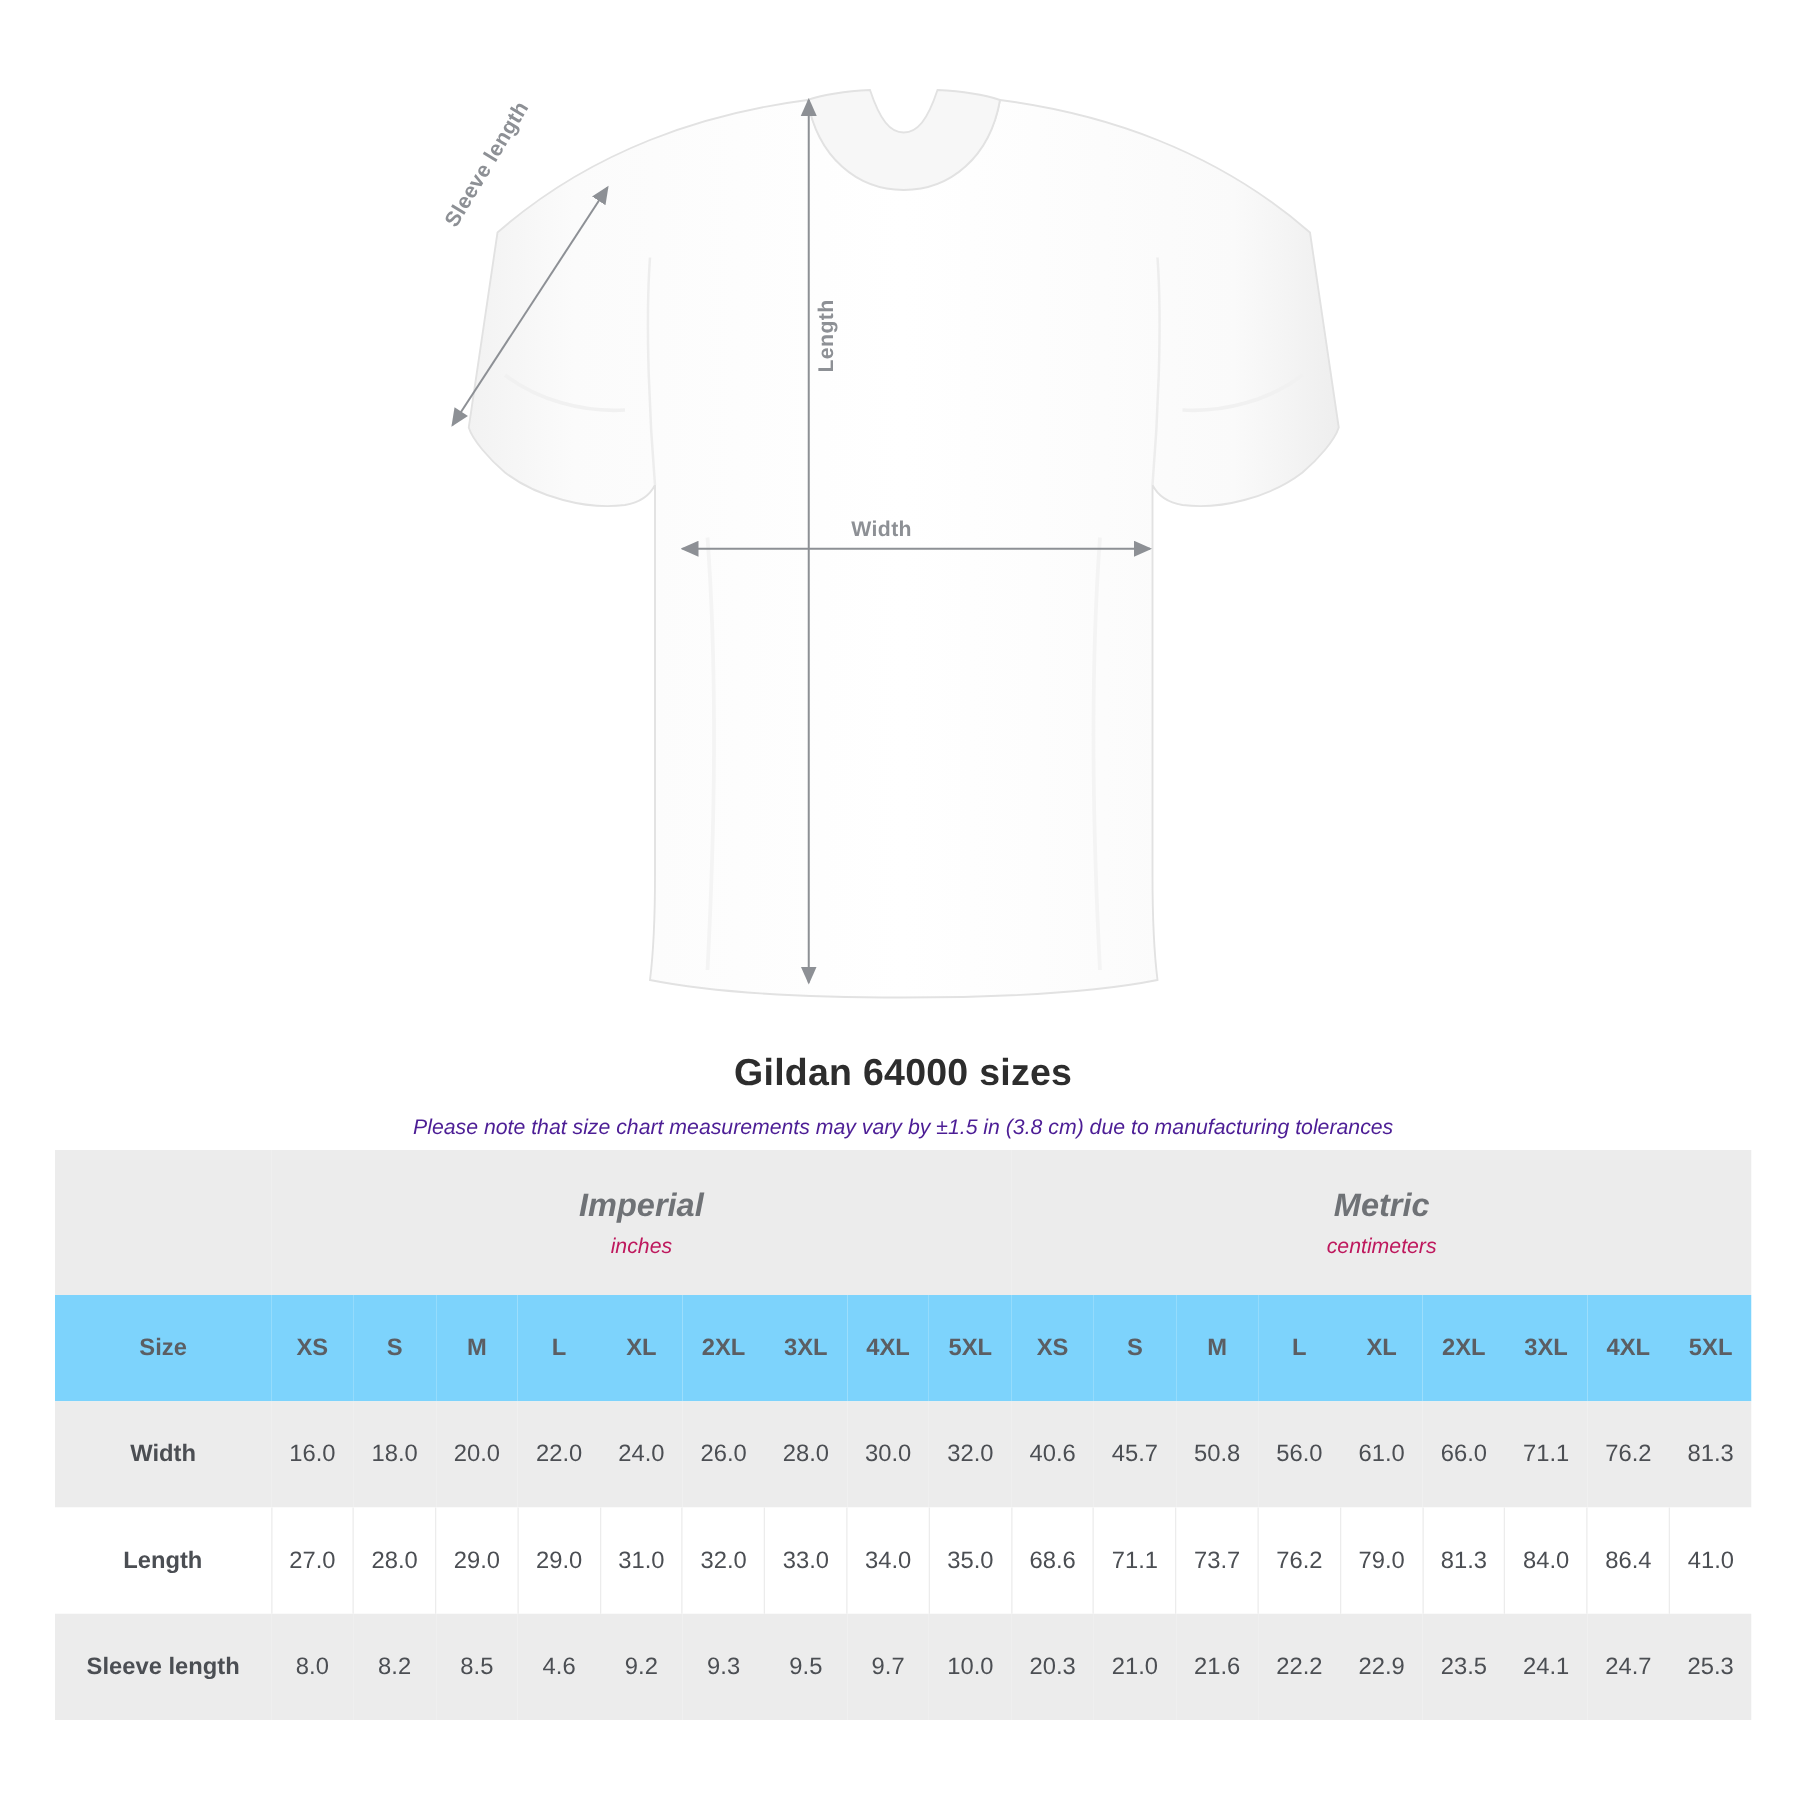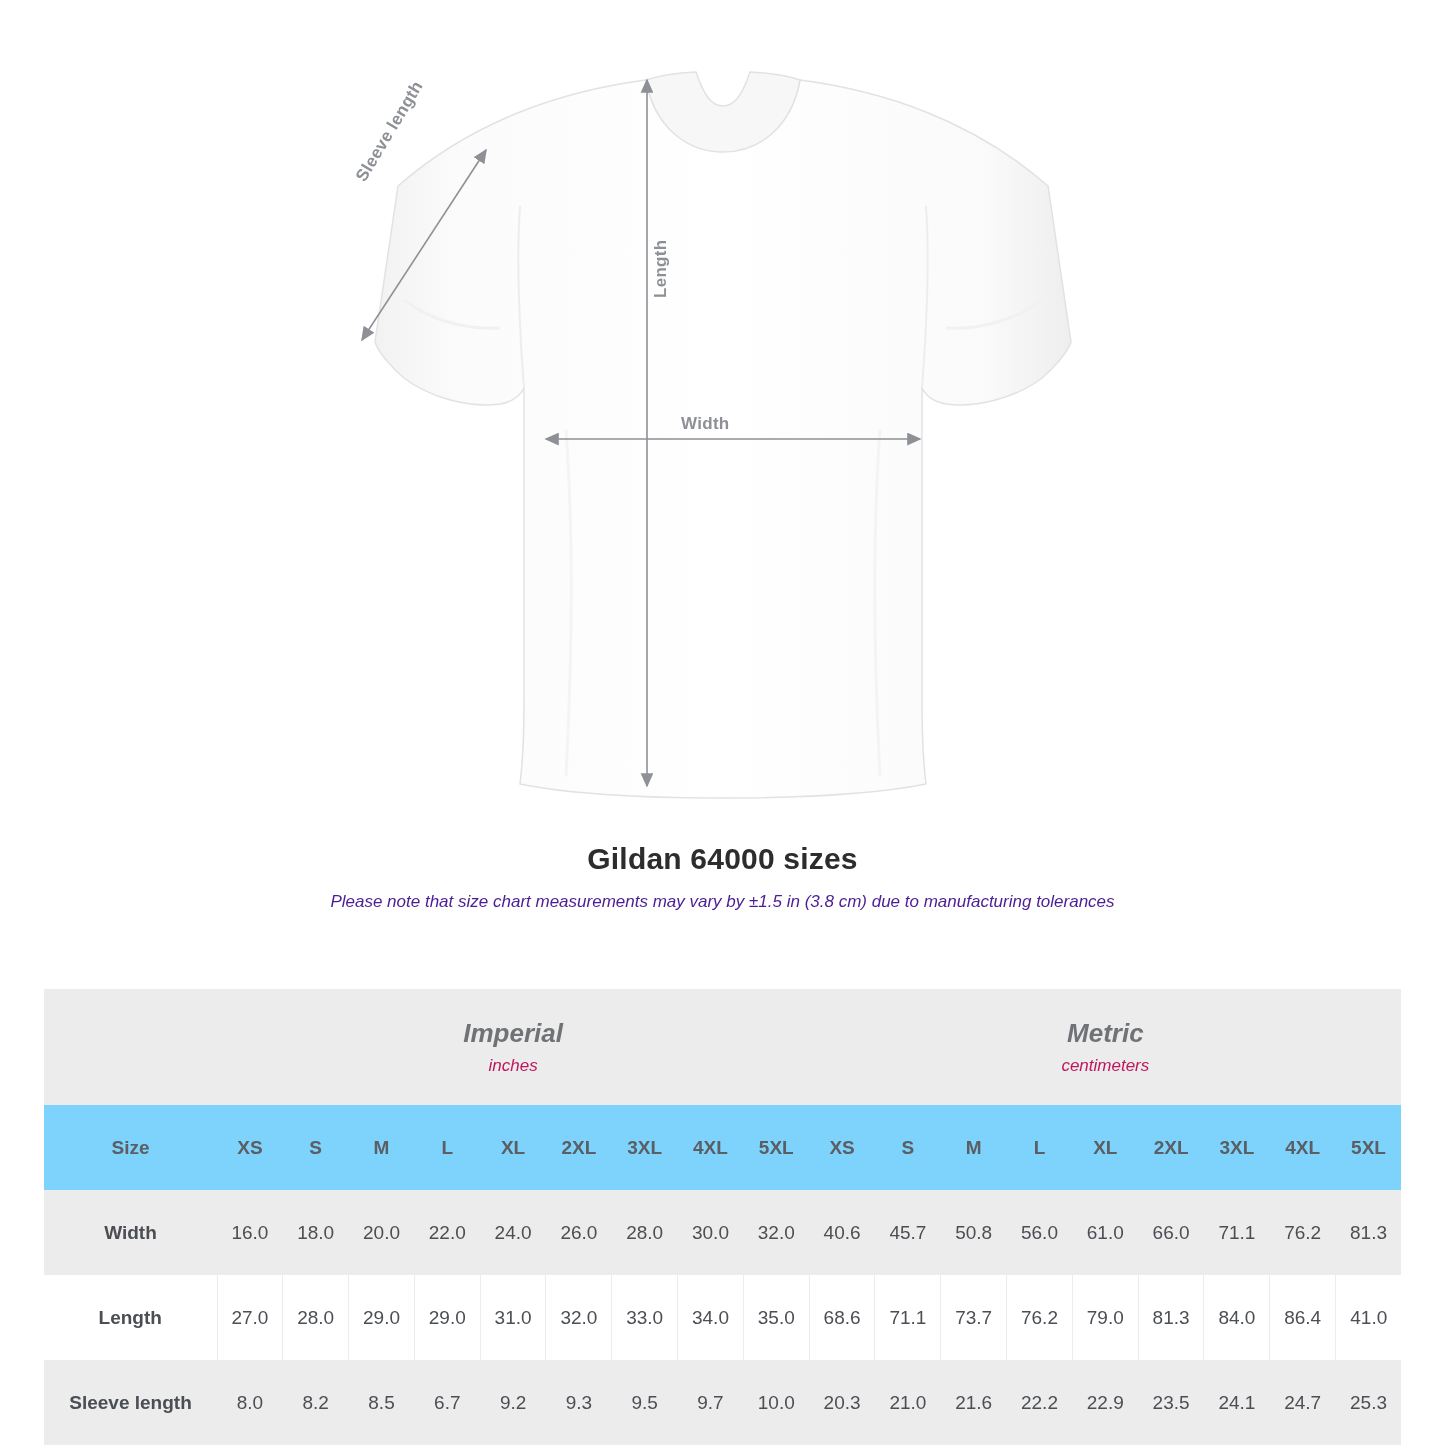--- a/index.html
+++ b/index.html
@@ -72,21 +72,21 @@
     font-size: 17px;
     font-style: italic;
     color: #4c1d95;
     margin-top: 16px;
   }
 
   
   .table-wrap {
     position: absolute;
     left: 44px;
-    top: 989px;
+    top: 920px;
     width: 1357px;
   }
   table.size-table {
     border-collapse: collapse;
     width: 100%;
     table-layout: fixed;
   }
   table.size-table td, table.size-table th {
     border: none;
     text-align: center;
@@ -314,21 +314,21 @@
           <td class="cell-div">84.0</td>
           <td class="cell-div">86.4</td>
           <td class="cell-div">41.0</td>
         </tr>
 
         <tr class="data-row shaded">
           <td class="rowlabel">Sleeve length</td>
           <td class="cell-div">8.0</td>
           <td class="cell-div">8.2</td>
           <td class="cell-div">8.5</td>
-          <td class="cell-div">6.7</td>
+          <td class="cell-div">4.6</td>
           <td class="cell-div">9.2</td>
           <td class="cell-div">9.3</td>
           <td class="cell-div">9.5</td>
           <td class="cell-div">9.7</td>
           <td class="cell-div">10.0</td>
           <td class="cell-div">20.3</td>
           <td class="cell-div">21.0</td>
           <td class="cell-div">21.6</td>
           <td class="cell-div">22.2</td>
           <td class="cell-div">22.9</td>

